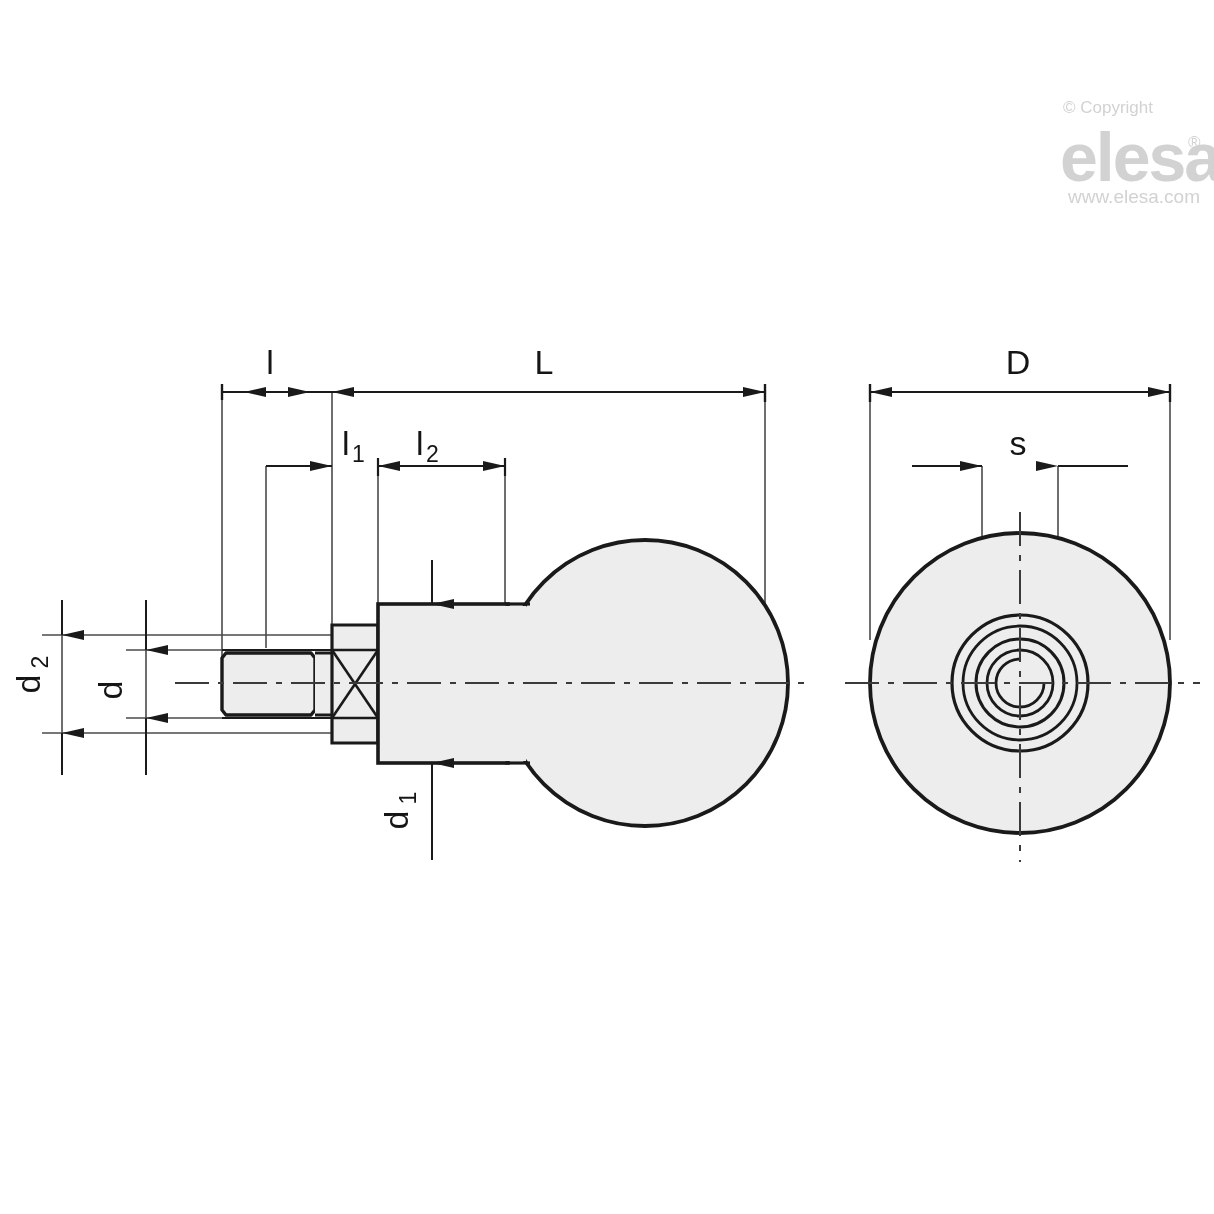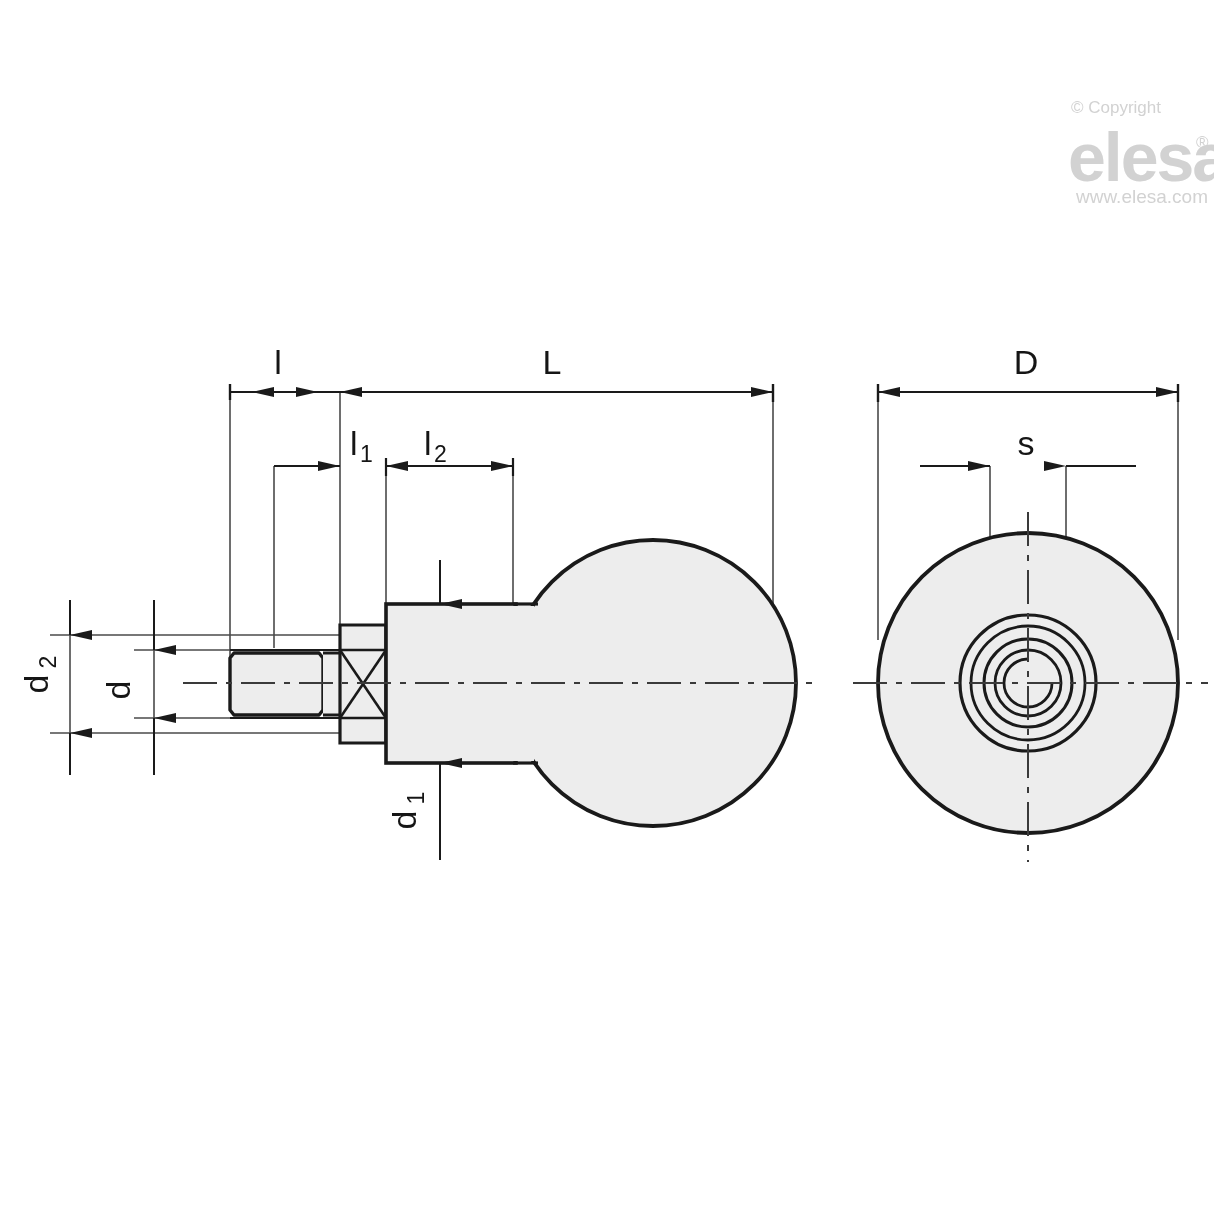--- a/index.html
+++ b/index.html
@@ -12,21 +12,20 @@
     height: 1214px;
     position: relative;
     font-family: "Liberation Sans", sans-serif;
     overflow: hidden;
   }
   #drawing-root {
     position: absolute;
     left: 0; top: 0;
     width: 1206px;
     height: 1214px;
-    margin-left: 8px;
   }
   svg.tech-drawing {
     display: block;
     width: 1214px;
     height: 1214px;
   }
   .dim-text {
     font-family: "Liberation Sans", sans-serif;
     font-size: 34px;
     fill: #151515;

